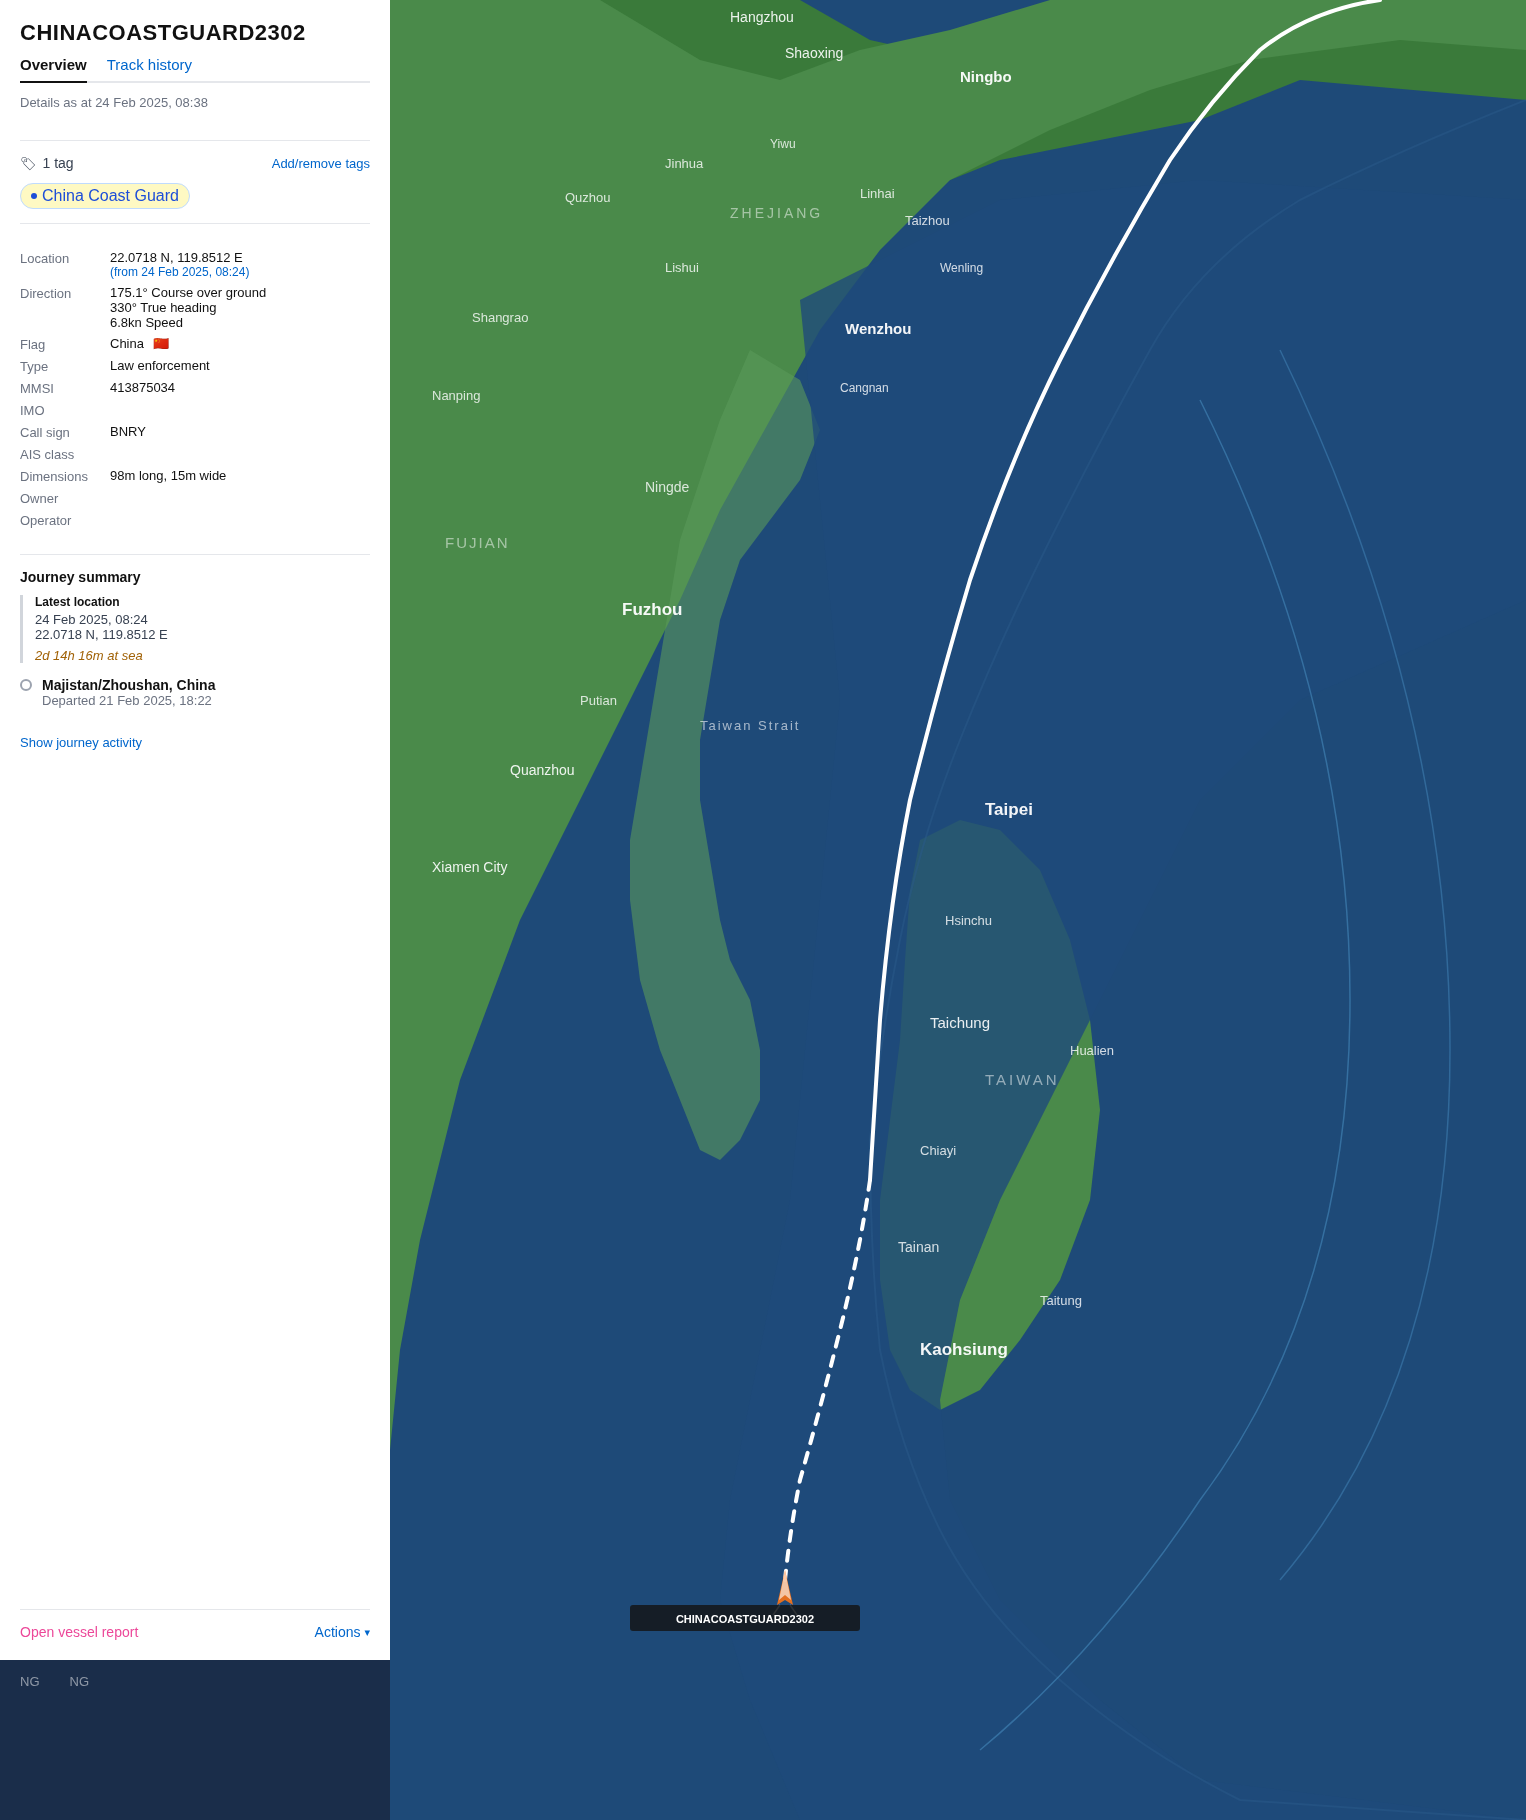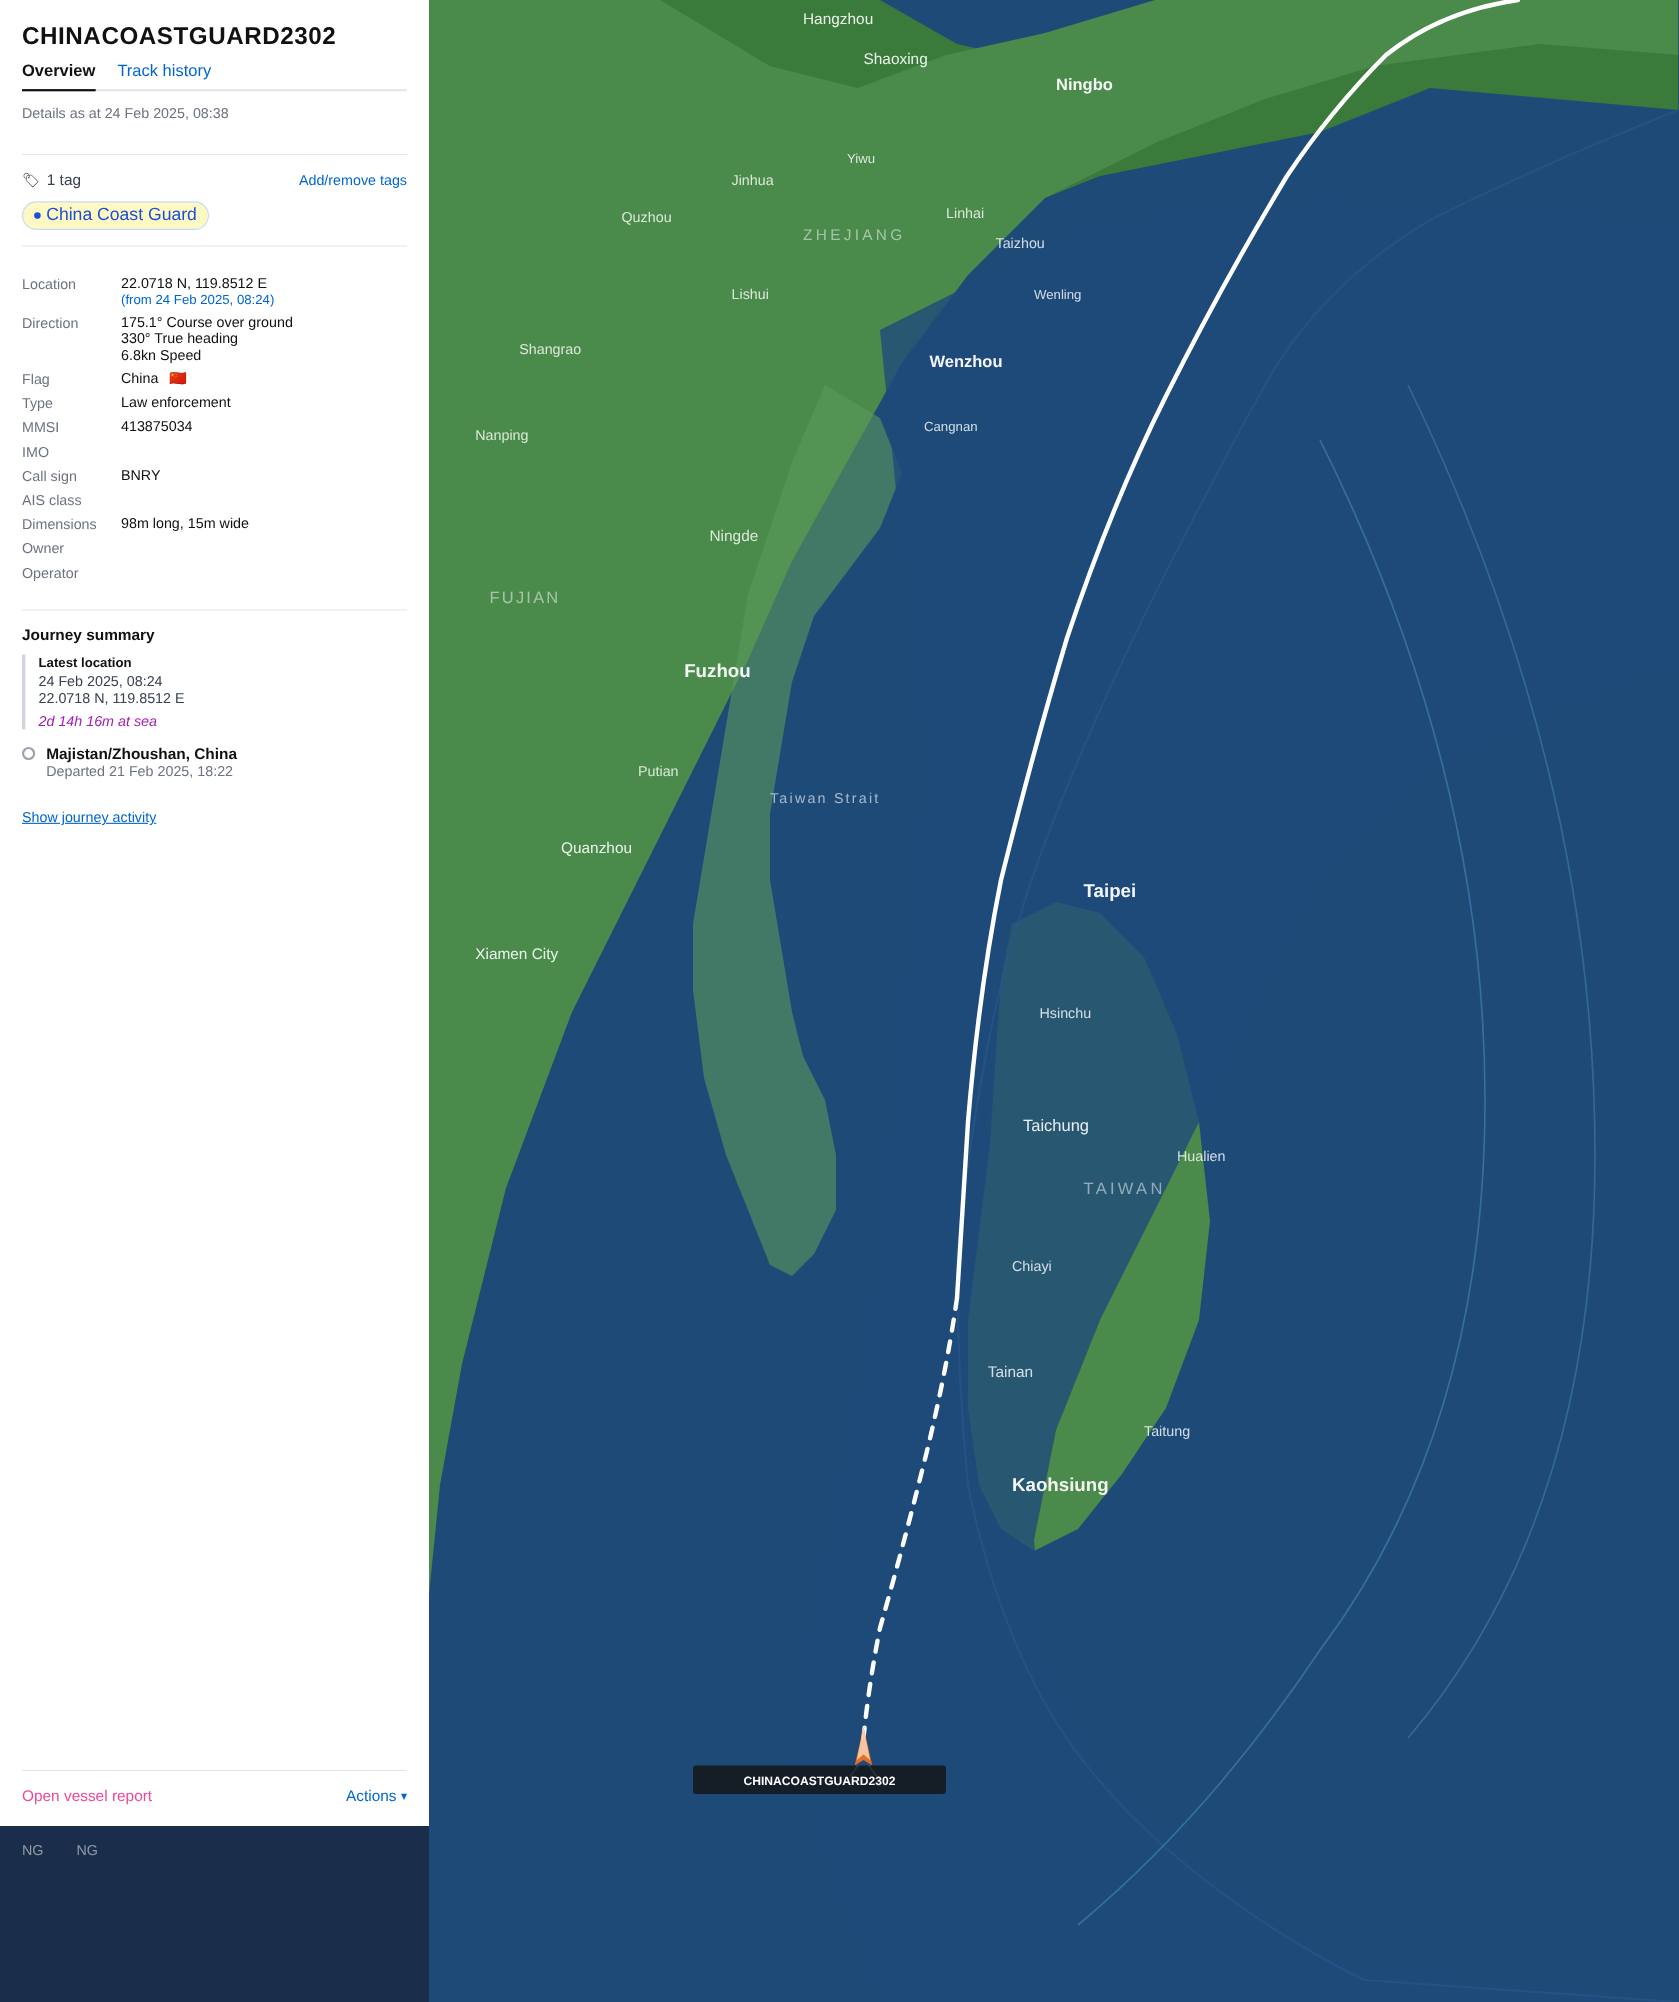--- a/index.html
+++ b/index.html
@@ -188,21 +188,21 @@
     }
 
     .journey-card-coords {
       font-size: 13px;
       color: #374151;
     }
 
     .journey-card-sea {
       font-size: 13px;
       font-style: italic;
-      color: #a21caf;
+      color: #a16207;
       margin-top: 6px;
     }
 
     .journey-departure {
       display: flex;
       align-items: flex-start;
       gap: 10px;
       margin-bottom: 27px;
     }
 
@@ -225,21 +225,20 @@
       font-size: 13px;
       color: #6b7280;
     }
 
     .show-journey-link {
       font-size: 13px;
       color: #0066cc;
       cursor: pointer;
       margin-bottom: 32px;
       display: block;
-      text-decoration: underline;
     }
 
     .bottom-actions {
       display: flex;
       justify-content: space-between;
       align-items: center;
       padding-top: 14px;
       border-top: 1px solid #e5e7eb;
       margin-top: auto;
     }

